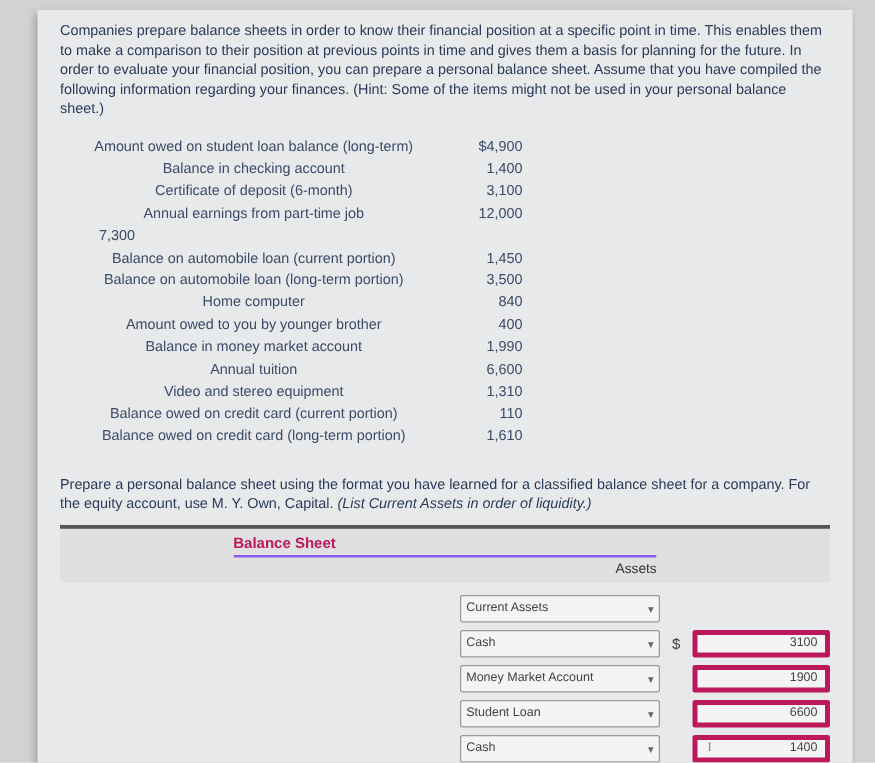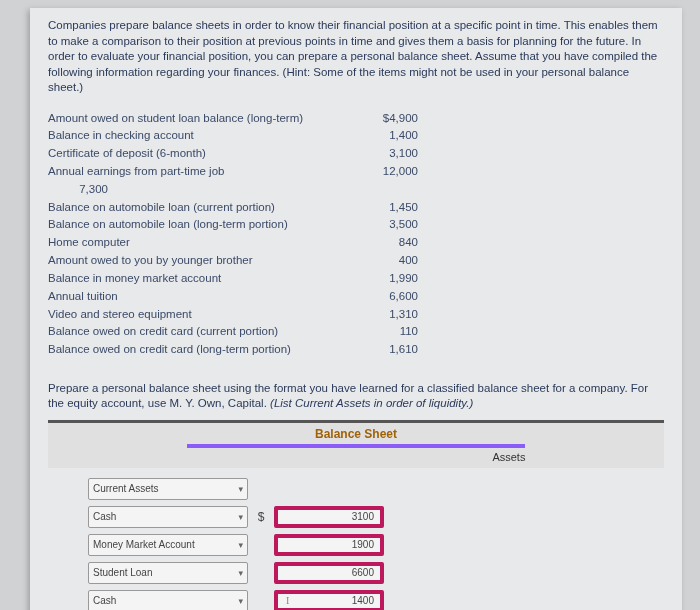--- a/index.html
+++ b/index.html
@@ -25,54 +25,53 @@
     color: #2a3a5a;
     margin-bottom: 14px;
   }
   .data-table { margin-bottom: 22px; }
   .data-row {
     display: flex;
     font-size: 11.5px;
     color: #3a4a68;
     line-height: 1.55;
   }
-  .data-row .label { width: 310px; }
+  .data-row .label { width: 310px; text-align: center; }
   .data-row .val { width: 60px; text-align: right; }
   .instr {
     font-size: 11.5px;
     color: #2a3a5a;
     margin-bottom: 8px;
   }
   .instr .ital { font-style: italic; }
   .sheet-header {
     border-top: 3px solid #555;
     background: #e0e0e0;
   }
   .sheet-header .t1 {
     font-weight: bold;
-    text-align: center;
     font-size: 12px;
     padding: 3px 0 2px 0;
-    color: #a16207;
-    border-bottom: 4px solid #8b5cf6;
+    color: #be185d;
+    border-bottom: 2px solid #8b5cf6;
     width: 55%;
     margin: 0 auto;
   }
   .sheet-header .t2 {
     text-align: right;
     font-size: 11px;
     padding: 2px 0 3px 0;
     color: #333;
     width: 55%;
     margin: 0 auto;
   }
   .grid {
     padding-top: 10px;
   }
-  .grow { display: flex; align-items: center; margin-bottom: 6px; }
+  .grow { display: flex; align-items: center; margin-bottom: 6px; justify-content: flex-end; }
   .spacer-left { width: 40px; }
   .sel {
     width: 160px;
     height: 22px;
     background: #f4f4f4;
     border: 1px solid #999;
     font-size: 10px;
     color: #444;
     padding: 0 4px;
     display: flex;

